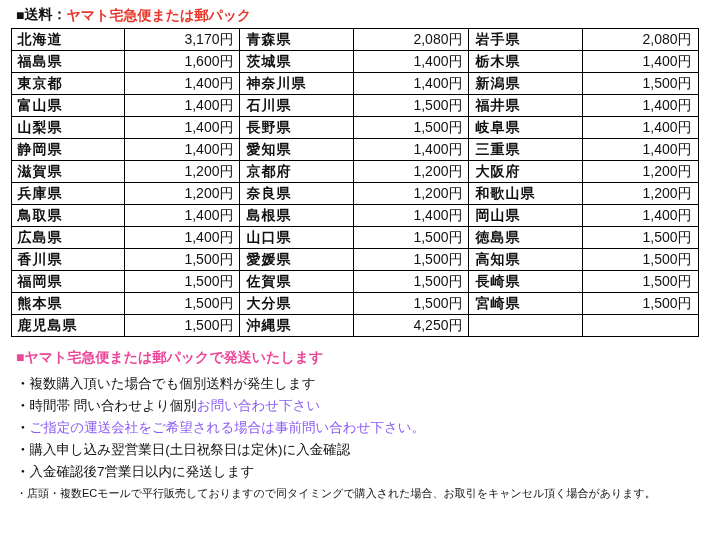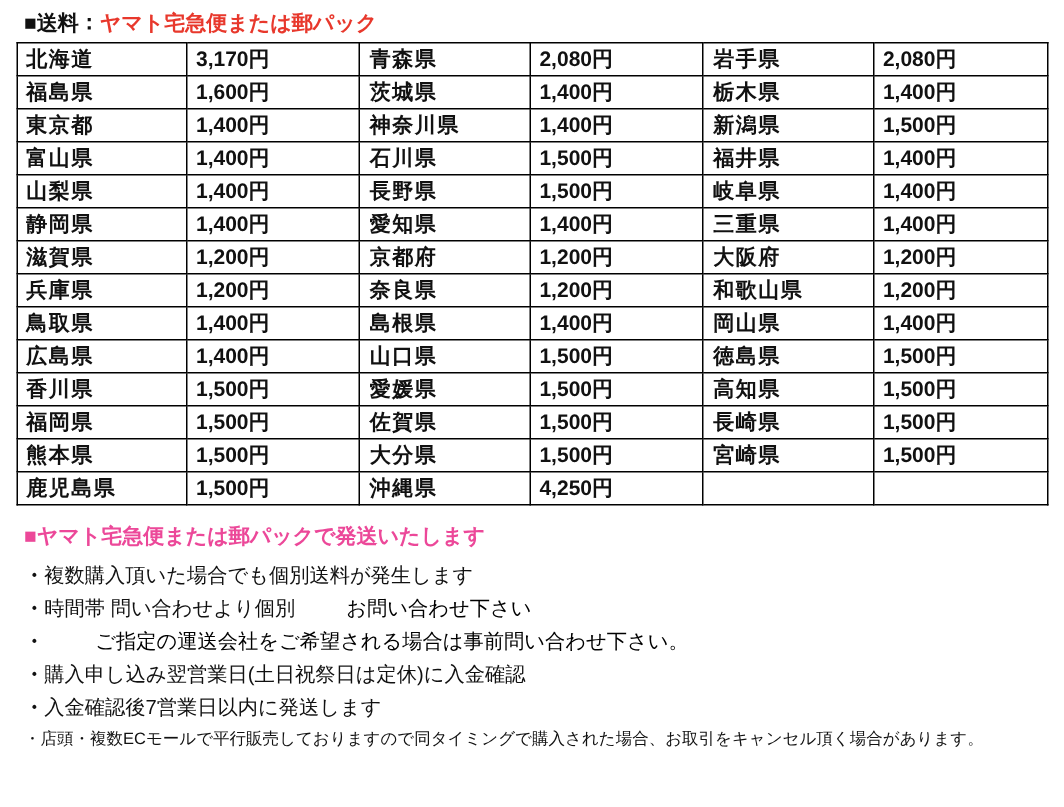--- a/index.html
+++ b/index.html
@@ -20,21 +20,21 @@
   .head-row{
     display:flex;align-items:center;
     margin:0 0 4px 12px;
     height:18px;
   }
   .head-mark{
     font-size:14px;line-height:14px;font-weight:bold;color:#111;
     letter-spacing:0;
   }
   .head-label{
-    font-size:14px;line-height:14px;font-weight:bold;color:#111;
+    font-size:14px;line-height:14px;font-weight:bold;color:#111;font-family:Liberation Mono, monospace;
   }
   .head-colon{font-size:14px;font-weight:bold;color:#111;}
   .head-value{
     font-size:14px;line-height:14px;font-weight:bold;color:#e8382c;
   }
   
   table.fee{
     border-collapse:collapse;
     width:688px;
     margin:0 auto;
@@ -48,43 +48,43 @@
     padding:0 6px;
     box-sizing:border-box;
   }
   td.pref{
     font-weight:bold;
     background:#ffffff;
     width:83px;
     letter-spacing:1px;
   }
   td.fee-val{
-    text-align:left;
+    text-align:right;
     width:82px;
-    font-weight:bold;
+    font-weight:normal;
   }
   td.blank{background:#ffffff;}
   
   col.c-pref{width:84px;}
   col.c-fee{width:86px;}
   
   .notes{
     margin:12px 0 0 12px;
   }
   .note-title{
     font-size:14px;font-weight:bold;color:#ec4899;
     margin-bottom:9px;
   }
   .note{
     font-size:13.5px;color:#111;
     margin-bottom:7px;
     line-height:15px;
   }
   .note .dot{font-weight:bold;}
-  .red{color:#000000;padding-left:34px;}
+  .red{color:#8b5cf6;}
   .note-small{
     font-size:11px;color:#111;
     margin-top:8px;
     line-height:13px;
   }
 </style>
 </head>
 <body>
 
 <div class="page">

